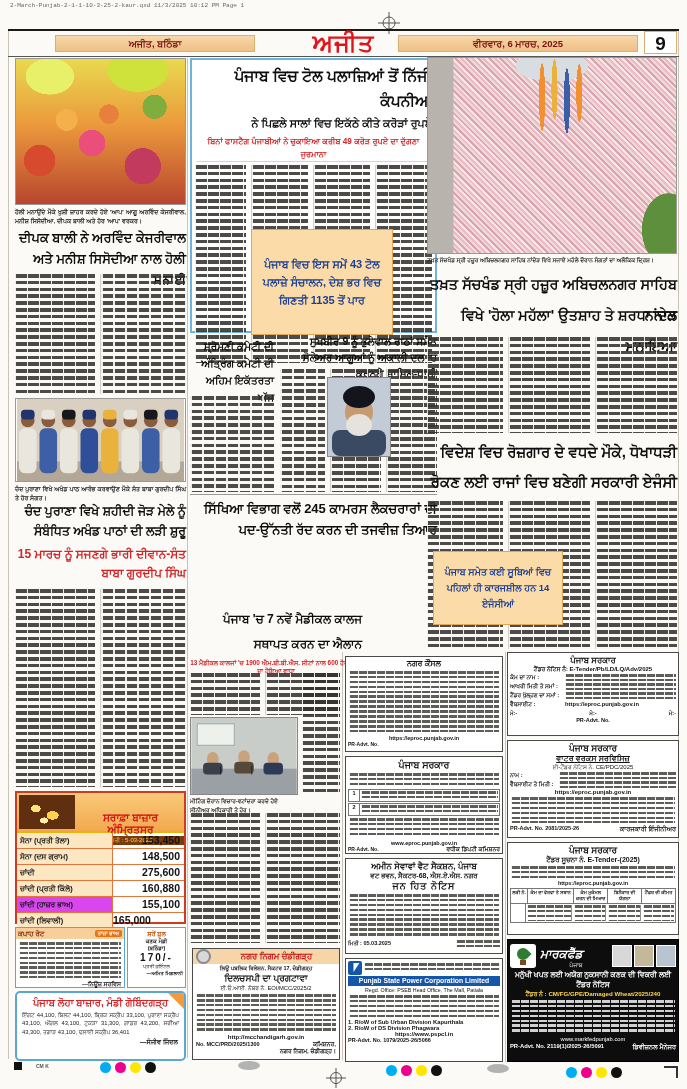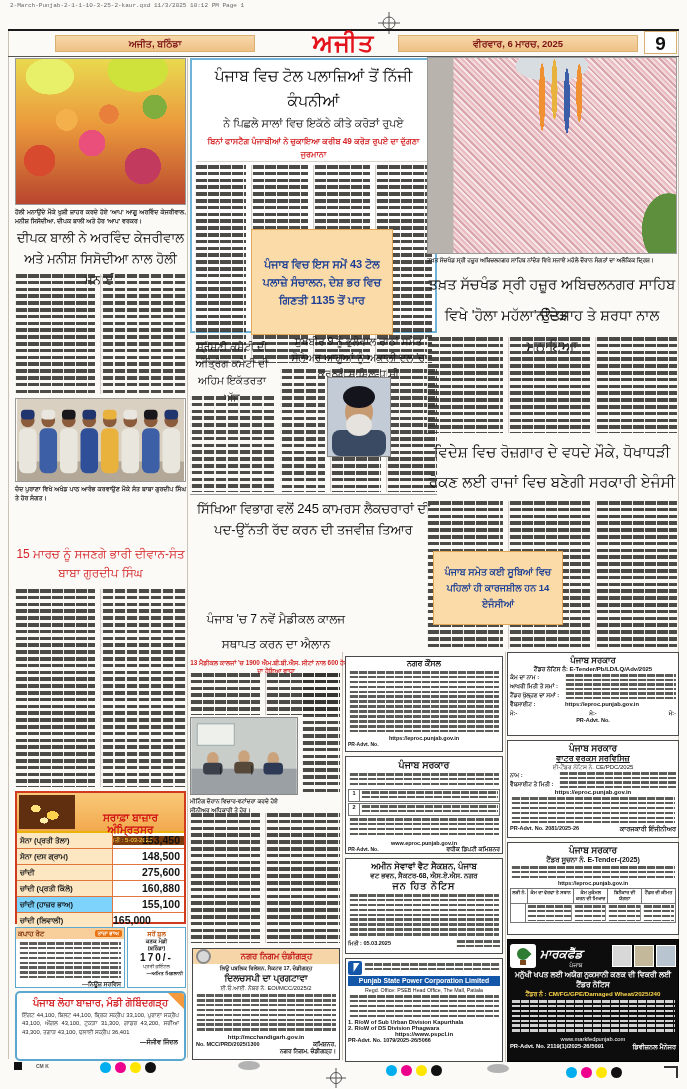--- a/index.html
+++ b/index.html
@@ -1,21 +1,21 @@
 <!DOCTYPE html>
 <html><head>
 <meta charset="utf-8">
 <style>
   html,body{margin:0;padding:0;background:#9a9a9a;}
   .page{position:relative;width:687px;height:1089px;margin:0 auto;background:#fbfaf6;
         font-family:"Liberation Sans",sans-serif;overflow:hidden;color:#111;}
   .abs{position:absolute;box-sizing:border-box;}
   .c{text-align:center}.b{font-weight:bold}.j{text-align:justify}
   .red{color:#d42427}
-  .hl{font-weight:normal;color:#0d0d0d;text-align:center}
+  .hl{font-weight:bold;color:#0d0d0d;text-align:right}
   
   .g{opacity:.88;background-image:
       repeating-linear-gradient(90deg,rgba(251,250,246,.92) 0 1.5px,rgba(0,0,0,0) 1.5px 12px),
       repeating-linear-gradient(180deg,#34332f 0 3.5px,rgba(0,0,0,0) 3.5px 6.8px);}
   .gf{opacity:.82;background-image:
       repeating-linear-gradient(90deg,rgba(251,250,246,.92) 0 1px,rgba(0,0,0,0) 1px 9px),
       repeating-linear-gradient(180deg,#3a3a36 0 2.6px,rgba(0,0,0,0) 2.6px 4.9px);}
   .gw{opacity:.9;background-image:
       repeating-linear-gradient(90deg,rgba(13,13,13,.95) 0 1px,rgba(0,0,0,0) 1px 9px),
       repeating-linear-gradient(180deg,#e6e6e6 0 2.6px,rgba(0,0,0,0) 2.6px 4.9px);}
@@ -100,20 +100,21 @@
         <rect x="109" y="11" width="14" height="10" rx="4" fill="#e8e6df"></rect>
       <rect x="128" y="30" width="18" height="46" rx="6" fill="#3d5fa5"></rect>
         <circle cx="137" cy="22" r="7" fill="#8a5c3c"></circle>
         <rect x="130" y="11" width="14" height="10" rx="4" fill="#17171c"></rect>
       <rect x="149" y="30" width="18" height="46" rx="6" fill="#e9e6dd"></rect>
         <circle cx="158" cy="22" r="7" fill="#8a5c3c"></circle>
         <rect x="151" y="11" width="14" height="10" rx="4" fill="#20356e"></rect>
     </g>
   </svg>
   <div class="abs capt j" style="left:15px;top:484px;width:171px;height:15px;font-size:6.2px">ਚੰਦ ਪੁਰਾਣਾ ਵਿਖੇ ਅਖੰਡ ਪਾਠ ਆਰੰਭ ਕਰਵਾਉਣ ਮੌਕੇ ਸੰਤ ਬਾਬਾ ਗੁਰਦੀਪ ਸਿੰਘ ਤੇ ਹੋਰ ਸੰਗਤ।</div>
+  <div class="abs hl" style="left:15px;top:501px;width:171px;height:41px;font-size:12.5px;line-height:1.6">ਚੰਦ ਪੁਰਾਣਾ ਵਿਖੇ ਸ਼ਹੀਦੀ ਜੋੜ ਮੇਲੇ ਨੂੰ ਸੰਬੰਧਿਤ ਅਖੰਡ ਪਾਠਾਂ ਦੀ ਲੜੀ ਸ਼ੁਰੂ</div>
   <div class="abs hl red" style="left:15px;top:545px;width:171px;height:40px;font-size:12px;line-height:1.6;color:#d42427">15 ਮਾਰਚ ਨੂੰ ਸਜਣਗੇ ਭਾਰੀ ਦੀਵਾਨ-ਸੰਤ ਬਾਬਾ ਗੁਰਦੀਪ ਸਿੰਘ</div>
   <div class="abs" style="left:15px;top:589px;width:171px;height:198px">
     <div class="cols colr">
         <div class="g"></div>
         <div class="g"></div>
       </div>
   </div>
 
   <div class="abs" style="left:15px;top:791px;width:171px;height:133px;border:2px solid #cf3b1f;background:#fff">
     <div style="height:38px;background:linear-gradient(#f9c979,#f2a94e);display:flex">
@@ -138,21 +139,21 @@
     </div>
     <div style="display:flex;height:15px;border-top:1px solid #e0763c">
       <div style="width:92px;background:#fde7c3;font-size:7.5px;font-weight:bold;line-height:15px;padding-left:3px;border-right:1px solid #e0763c">ਚਾਂਦੀ</div>
       <div style="flex:1;font-size:10.5px;font-weight:bold;line-height:15px;text-align:right;padding-right:4px">275,600</div>
     </div>
     <div style="display:flex;height:15px;border-top:1px solid #e0763c">
       <div style="width:92px;background:#fde7c3;font-size:7.5px;font-weight:bold;line-height:15px;padding-left:3px;border-right:1px solid #e0763c">ਚਾਂਦੀ (ਪ੍ਰਤੀ ਕਿੱਲੋ)</div>
       <div style="flex:1;font-size:10.5px;font-weight:bold;line-height:15px;text-align:right;padding-right:4px">160,880</div>
     </div>
     <div style="display:flex;height:15px;border-top:1px solid #e0763c">
-      <div style="width:92px;background:#7dd3fc;font-size:7.5px;font-weight:bold;line-height:15px;padding-left:3px;border-right:1px solid #e0763c">ਚਾਂਦੀ (ਹਾਜ਼ਰ ਭਾਅ)</div>
+      <div style="width:92px;background:#d946ef;font-size:7.5px;font-weight:bold;line-height:15px;padding-left:3px;border-right:1px solid #e0763c">ਚਾਂਦੀ (ਹਾਜ਼ਰ ਭਾਅ)</div>
       <div style="flex:1;font-size:10.5px;font-weight:bold;line-height:15px;text-align:right;padding-right:4px">155,100</div>
     </div>
     <div style="display:flex;height:15px;border-top:1px solid #e0763c">
       <div style="width:92px;background:#fde7c3;font-size:7.5px;font-weight:bold;line-height:15px;padding-left:3px;border-right:1px solid #e0763c">ਚਾਂਦੀ (ਲਿਵਾਲੀ)</div>
       <div style="flex:1;font-size:10.5px;font-weight:bold;line-height:15px;text-align:left;padding-right:4px">165,000</div>
     </div>
   </div>
 
   <div class="abs" style="left:15px;top:927px;width:110px;height:61px;border:1.5px solid #5aa7d0;background:#fff">
     <div style="height:11px;background:#f8cf9b;display:flex;justify-content:space-between;align-items:center;padding:0 2px">

